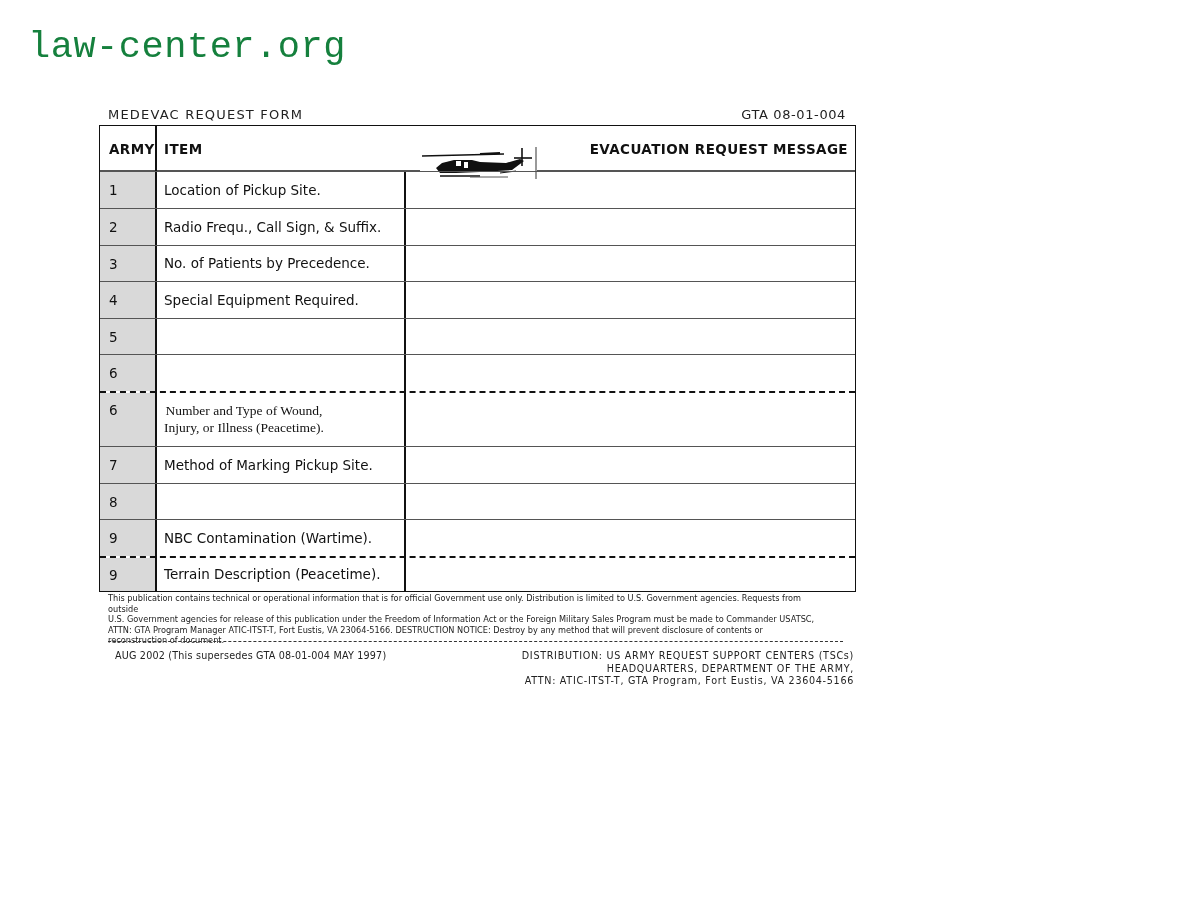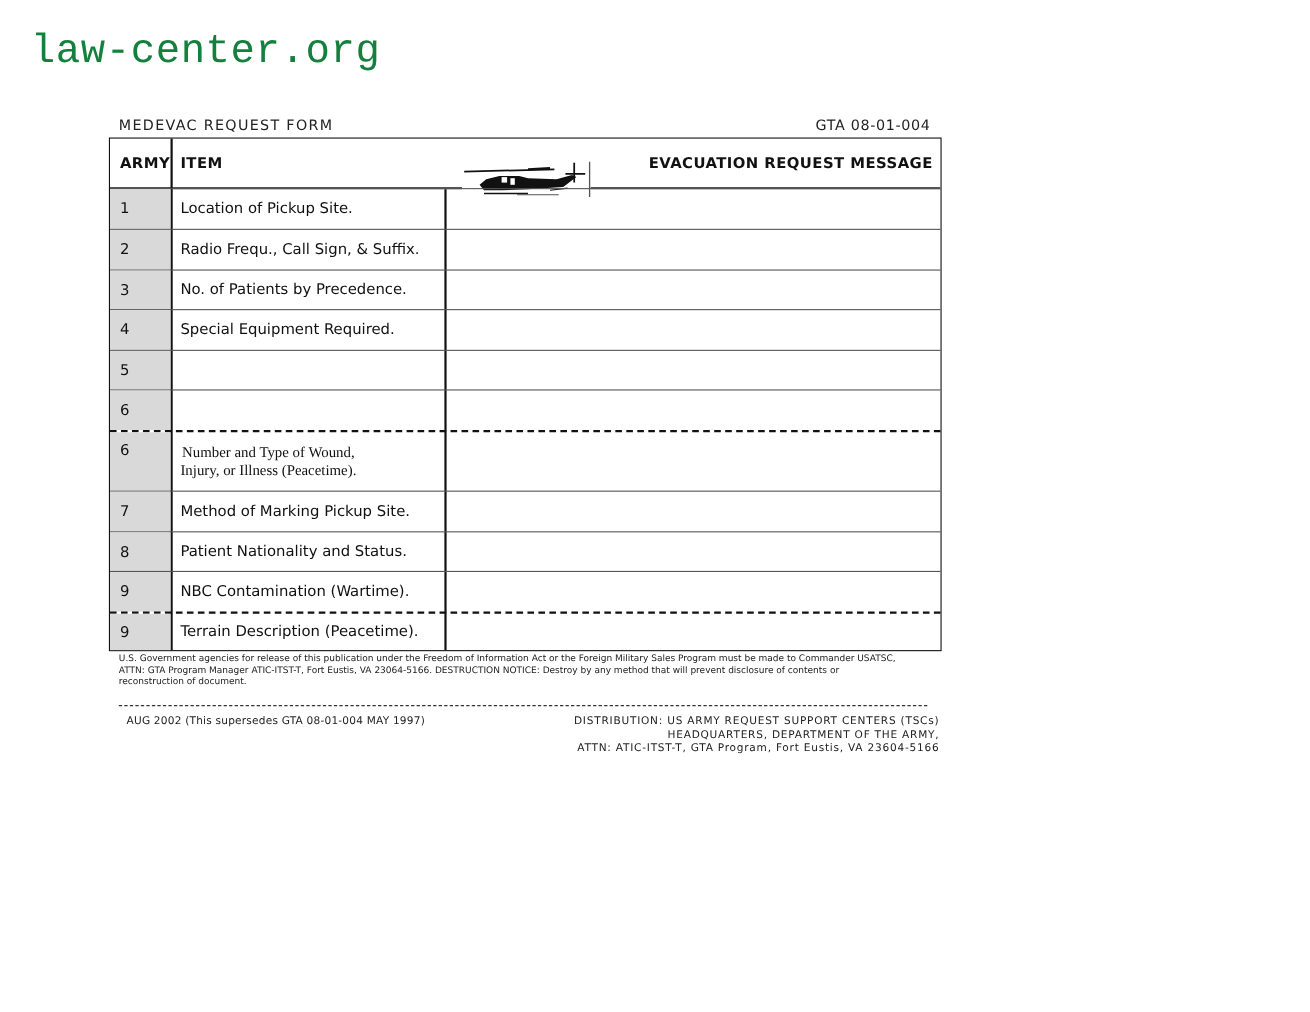--- a/index.html
+++ b/index.html
@@ -98,36 +98,36 @@
     </div>
     <div class="msg"></div>
   </div>
   <div class="row solid-top" style="top:320px;height:37px;">
     <div class="num">7</div>
     <div class="item">Method of Marking Pickup Site.</div>
     <div class="msg"></div>
   </div>
   <div class="row solid-top" style="top:357px;height:36px;">
     <div class="num">8</div>
-    <div class="item">Patient Nationality and Status.</div>
     <div class="msg"></div>
   </div>
   <div class="row solid-top" style="top:393px;height:37px;">
     <div class="num">9</div>
     <div class="item">NBC Contamination (Wartime).</div>
     <div class="msg"></div>
   </div>
   <div class="row dashed-top" style="top:430px;height:35px;">
     <div class="num">9</div>
     <div class="item">Terrain Description (Peacetime).</div>
     <div class="msg"></div>
   </div>
 </div>
 
 <div class="notice">
+  <div>This publication contains technical or operational information that is for official Government use only. Distribution is limited to U.S. Government agencies.  Requests from outside</div>
   <div>U.S. Government agencies for release of this publication under the Freedom of Information Act or the Foreign Military Sales Program must be made to Commander USATSC,</div>
   <div>ATTN:  GTA Program Manager ATIC-ITST-T, Fort Eustis, VA 23064-5166.  DESTRUCTION NOTICE:  Destroy by any method that will prevent disclosure of contents or</div>
   <div>reconstruction of document.</div>
 </div>
 
 <div class="sep"></div>
 
 <div class="footer-left">AUG 2002   (This supersedes GTA 08-01-004 MAY 1997)</div>
 <div class="footer-right">
   <div>DISTRIBUTION: US ARMY REQUEST SUPPORT CENTERS (TSCs)</div>

